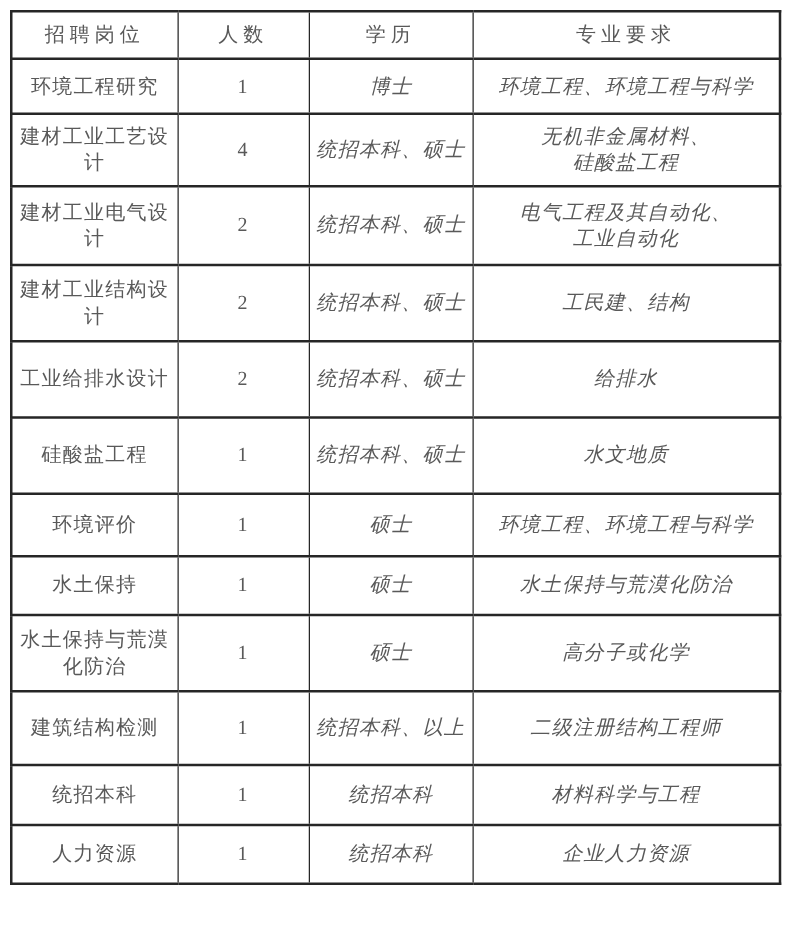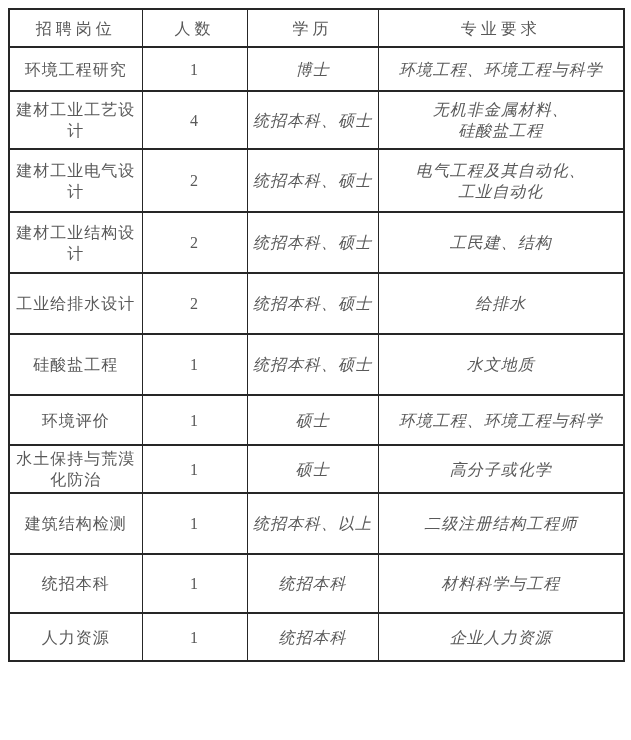--- a/index.html
+++ b/index.html
@@ -136,20 +136,26 @@
           <td class="cell-education">统招本科、硕士</td>
           <td class="cell-major">水文地质</td>
         </tr>
         <tr>
           <td class="cell-position">环境评价</td>
           <td class="cell-count">1</td>
           <td class="cell-education">硕士</td>
           <td class="cell-major">环境工程、环境工程与科学</td>
         </tr>
         <tr>
+          <td class="cell-position">水土保持</td>
+          <td class="cell-count">1</td>
+          <td class="cell-education">硕士</td>
+          <td class="cell-major">水土保持与荒漠化防治</td>
+        </tr>
+        <tr>
           <td class="cell-position">水土保持与荒漠化防治</td>
           <td class="cell-count">1</td>
           <td class="cell-education">硕士</td>
           <td class="cell-major">高分子或化学</td>
         </tr>
         <tr>
           <td class="cell-position">建筑结构检测</td>
           <td class="cell-count">1</td>
           <td class="cell-education">统招本科、以上</td>
           <td class="cell-major">二级注册结构工程师</td>

